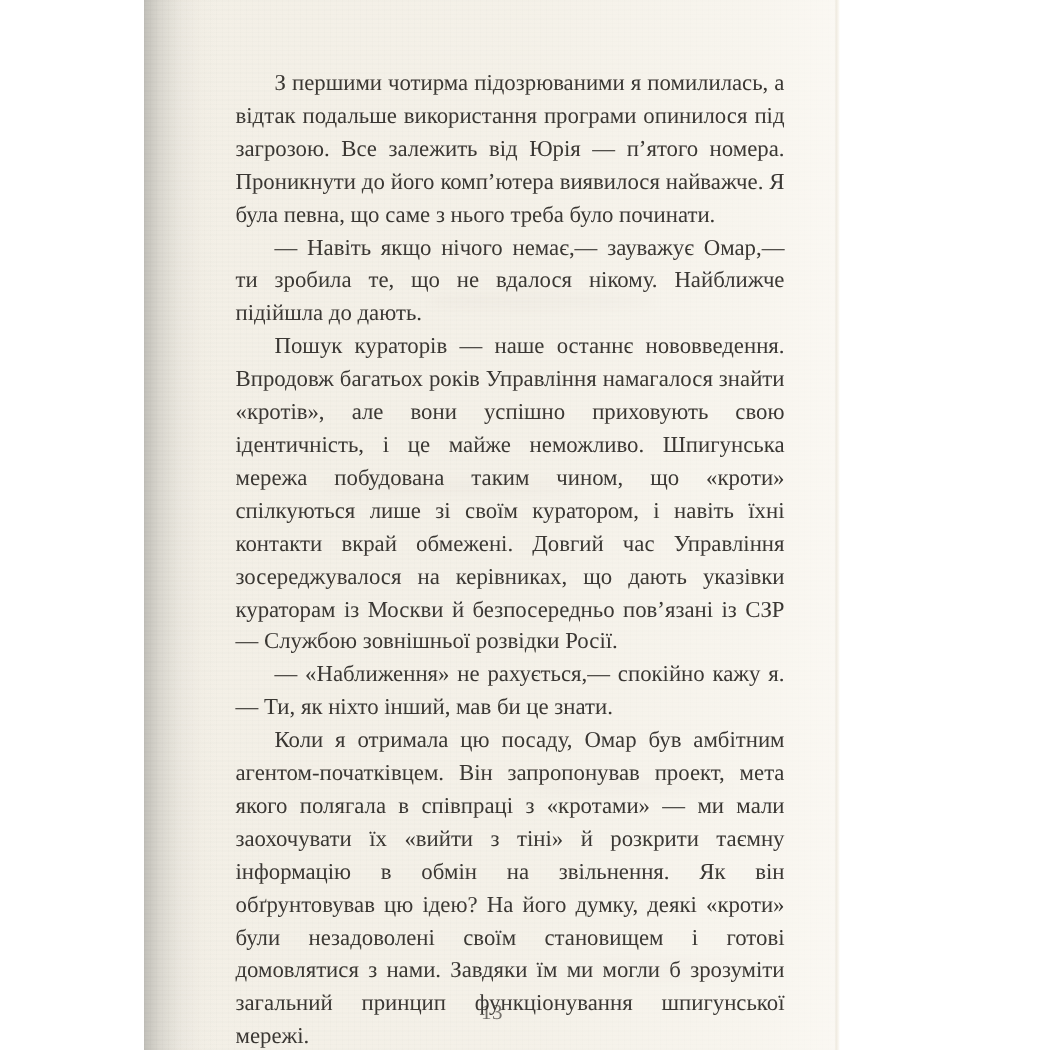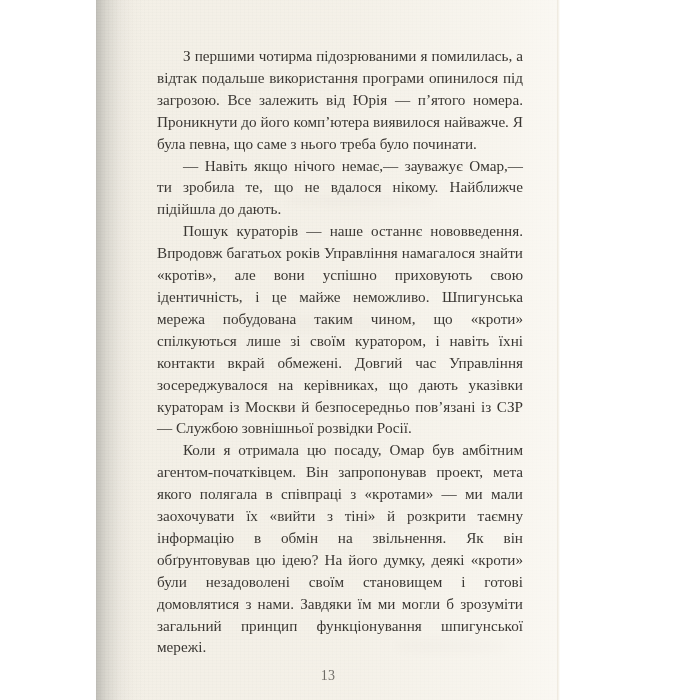--- a/index.html
+++ b/index.html
@@ -151,17 +151,18 @@
     <div class="folio">13</div>
   </div>
 
   <div class="page-warm"></div>
   <div class="page-edge"></div>
 
   <div class="text-column">
     <p class="para">З першими чотирма підозрюваними я помилилась, а відтак подальше використання програми опинилося під загрозою. Все залежить від Юрія — п’ятого номера. Проникнути до його комп’ютера виявилося найважче. Я була певна, що саме з нього треба було починати.</p>
     <p class="para">— Навіть якщо нічого немає,— зауважує Омар,— ти зробила те, що не вдалося нікому. Найближче підійшла до дають.</p>
     <p class="para">Пошук кураторів — наше останнє нововведення. Впродовж багатьох років Управління намагалося знайти «кротів», але вони успішно приховують свою ідентичність, і це майже неможливо. Шпигунська мережа побудована таким чином, що «кроти» спілкуються лише зі своїм куратором, і навіть їхні контакти вкрай обмежені. Довгий час Управління зосереджувалося на керівниках, що дають указівки кураторам із Москви й безпосередньо пов’язані із СЗР — Службою зовнішньої розвідки Росії.</p>
+    <p class="para">— «Наближення» не рахується,— спокійно кажу я.— Ти, як ніхто інший, мав би це знати.</p>
     <p class="para">Коли я отримала цю посаду, Омар був амбітним агентом-початківцем. Він запропонував проект, мета якого полягала в співпраці з «кротами» — ми мали заохочувати їх «вийти з тіні» й розкрити таємну інформацію в обмін на звільнення. Як він обґрунтовував цю ідею? На його думку, деякі «кроти» були незадоволені своїм становищем і готові домовлятися з нами. Завдяки їм ми могли б зрозуміти загальний принцип функціонування шпигунської мережі.</p>
 
   </div>
 
 </div>
 
 </body></html>

